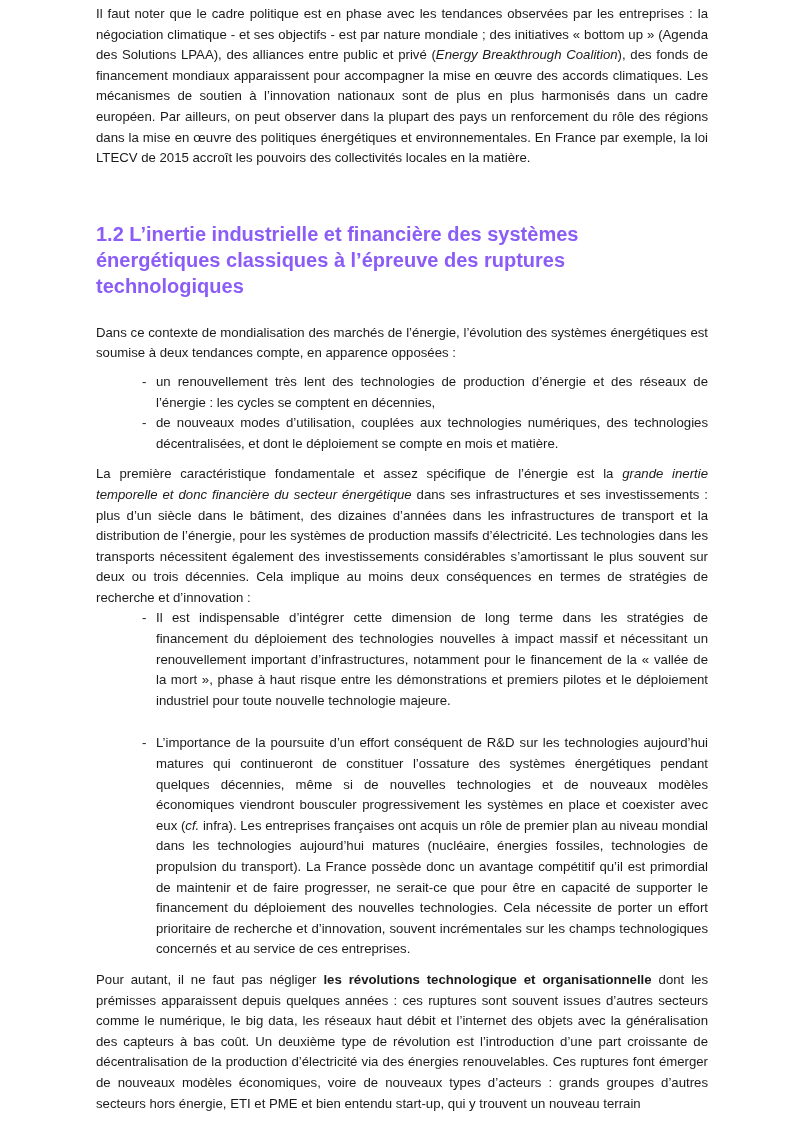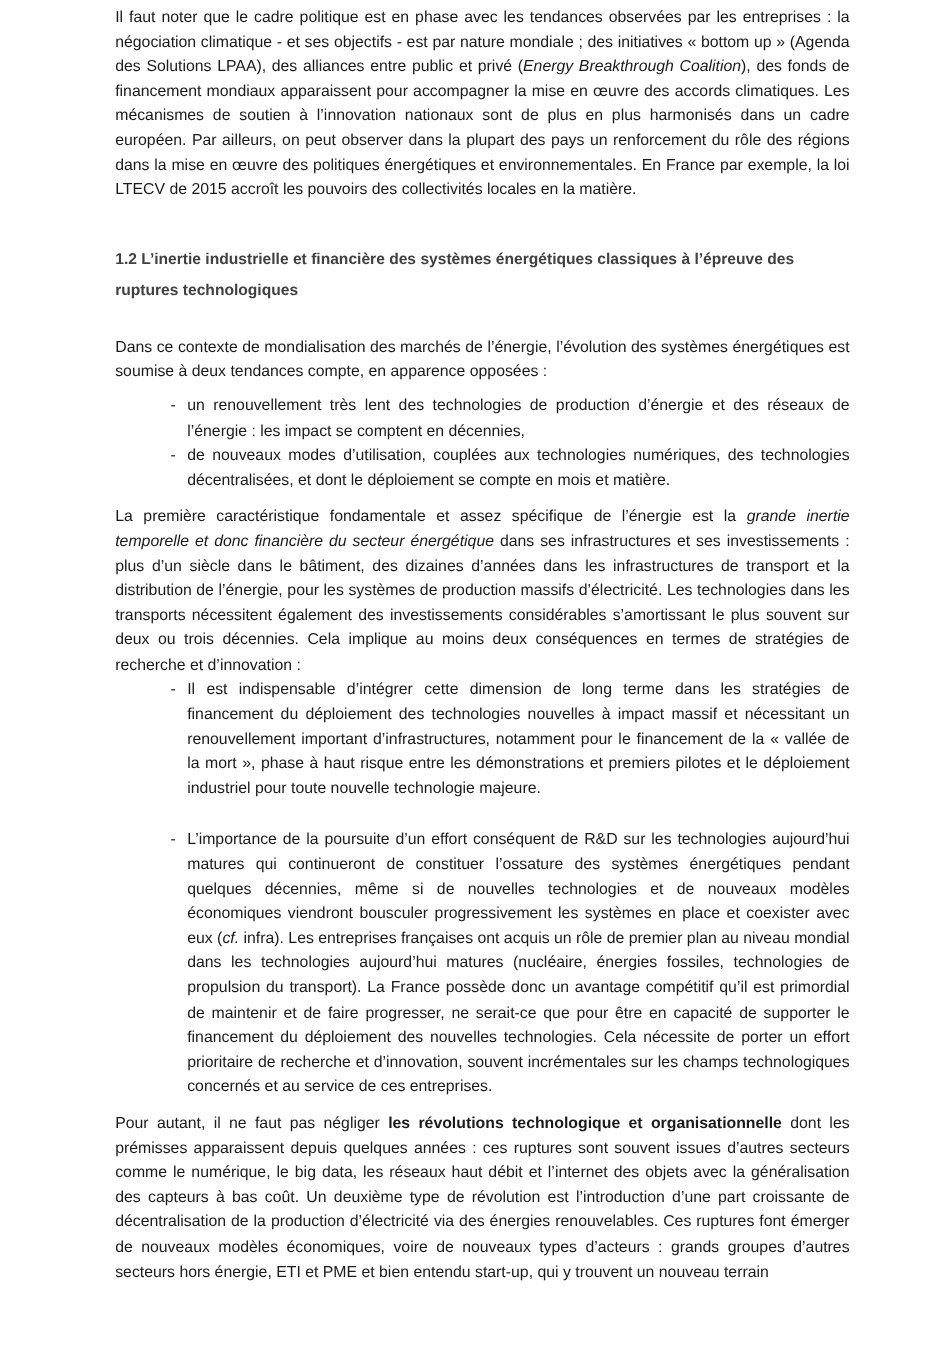--- a/index.html
+++ b/index.html
@@ -3,23 +3,23 @@
   <meta charset="utf-8">
   <style>
     html, body { margin: 0; padding: 0; background: #ffffff; }
     body { width: 793px; height: 1122px; position: relative; overflow: hidden; }
     .page {
       position: absolute; left: 96px; top: 4px; width: 612px;
       font-family: "Liberation Sans", sans-serif; color: #1a1a1a;
       font-size: 13.2px; line-height: 20.6px;
     }
     p { margin: 0; text-align: justify; }
-    .p1 { margin-bottom: 34px; }
+    .p1 { margin-bottom: 52px; }
     .heading {
-      font-size: 13px; line-height: 26px; color: #404040;
+      font-size: 20px; line-height: 26px; color: #8b5cf6;
       margin: 0 0 24px 0; text-align: left;
     }
     .p2 { margin-bottom: 8px; }
     ul.dash { list-style: none; margin: 0 0 10px 0; padding: 0; }
     ul.dash li { position: relative; padding-left: 60px; margin-left: 0; text-align: justify; }
     ul.dash li .bullet { position: absolute; left: 46px; top: 0; }
     .p3 { }
     ul.dash2 { list-style: none; margin: 0 0 10px 0; padding: 0; }
     ul.dash2 li { position: relative; padding-left: 60px; text-align: justify; }
     ul.dash2 li .bullet { position: absolute; left: 46px; top: 0; }
@@ -32,21 +32,21 @@
 
 <div class="page">
 
   <p class="p1"><span>Il faut noter que le cadre politique est en phase avec les tendances observées par les entreprises : la négociation climatique - et ses objectifs - est par nature mondiale ; des initiatives « bottom up » (Agenda des Solutions LPAA), des alliances entre public et privé (</span><em>Energy Breakthrough Coalition</em><span>), des fonds de financement mondiaux apparaissent pour accompagner la mise en œuvre des accords climatiques. Les mécanismes de soutien à l’innovation nationaux sont de plus en plus harmonisés dans un cadre européen. Par ailleurs, on peut observer dans la plupart des pays un renforcement du rôle des régions dans la mise en œuvre des politiques énergétiques et environnementales. En France par exemple, la loi LTECV de 2015 accroît les pouvoirs des collectivités locales en la matière.</span></p>
 
   <h2 class="heading">1.2 L’inertie industrielle et financière des systèmes énergétiques classiques à l’épreuve des ruptures technologiques</h2>
 
   <p class="p2">Dans ce contexte de mondialisation des marchés de l’énergie, l’évolution des systèmes énergétiques est soumise à deux tendances compte, en apparence opposées :</p>
 
   <ul class="dash">
-    <li><span class="bullet">-</span><span>un renouvellement très lent des technologies de production d’énergie et des réseaux de l’énergie : les impact se comptent en décennies,</span></li>
+    <li><span class="bullet">-</span><span>un renouvellement très lent des technologies de production d’énergie et des réseaux de l’énergie : les cycles se comptent en décennies,</span></li>
     <li><span class="bullet">-</span><span>de nouveaux modes d’utilisation, couplées aux technologies numériques, des technologies décentralisées, et dont le déploiement se compte en mois et matière.</span></li>
   </ul>
 
   <p class="p3"><span>La première caractéristique fondamentale et assez spécifique de l’énergie est la </span><em>grande inertie temporelle et donc financière du secteur énergétique</em><span> dans ses infrastructures et ses investissements : plus d’un siècle dans le bâtiment, des dizaines d’années dans les infrastructures de transport et la distribution de l’énergie, pour les systèmes de production massifs d’électricité. Les technologies dans les transports nécessitent également des investissements considérables s’amortissant le plus souvent sur deux ou trois décennies. Cela implique au moins deux conséquences en termes de stratégies de recherche et d’innovation :</span></p>
 
   <ul class="dash2">
     <li class="gap"><span class="bullet">-</span><span>Il est indispensable d’intégrer cette dimension de long terme dans les stratégies de financement du déploiement des technologies nouvelles à impact massif et nécessitant un renouvellement important d’infrastructures, notamment pour le financement de la « vallée de la mort », phase à haut risque entre les démonstrations et premiers pilotes et le déploiement industriel pour toute nouvelle technologie majeure.</span></li>
     <li><span class="bullet">-</span><span>L’importance de la poursuite d’un effort conséquent de R&amp;D sur les technologies aujourd’hui matures qui continueront de constituer l’ossature des systèmes énergétiques pendant quelques décennies, même si de nouvelles technologies et de nouveaux modèles économiques viendront bousculer progressivement les systèmes en place et coexister avec eux (</span><em>cf.</em><span> infra). Les entreprises françaises ont acquis un rôle de premier plan au niveau mondial dans les technologies aujourd’hui matures  (nucléaire, énergies fossiles, technologies de propulsion du transport). La France possède donc un avantage compétitif qu’il est primordial de maintenir et de faire progresser, ne serait-ce que pour être en capacité de supporter le financement du déploiement des nouvelles technologies. Cela nécessite de porter un effort prioritaire de recherche et d’innovation, souvent incrémentales sur les champs technologiques concernés et au service de ces entreprises.</span></li>
   </ul>
 

